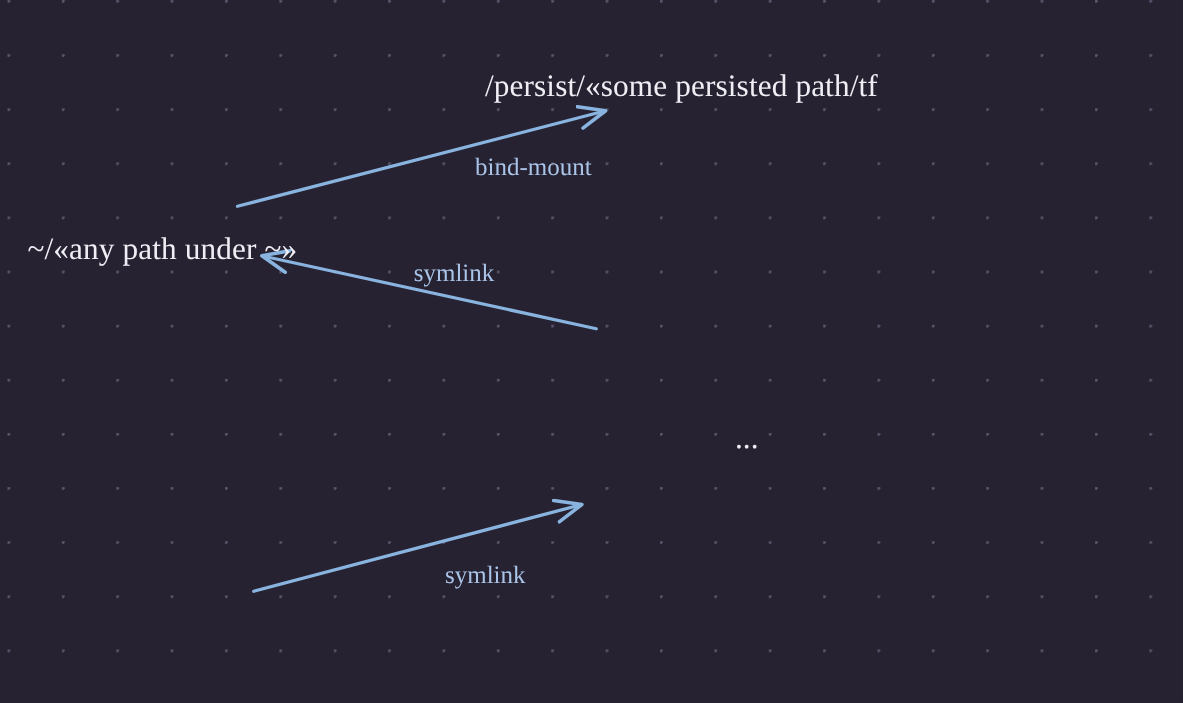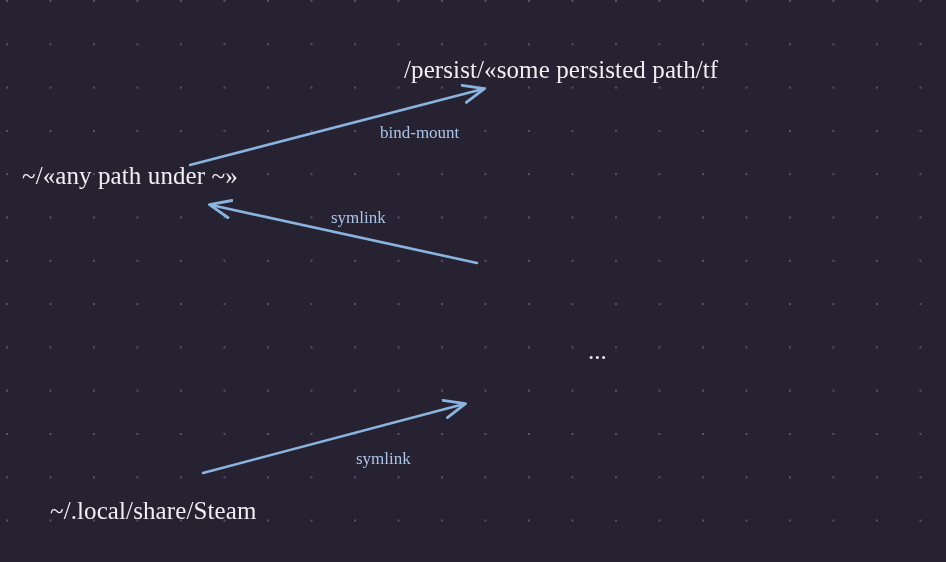--- a/index.html
+++ b/index.html
@@ -22,21 +22,21 @@
     position: absolute;
     color: #efeef4;
     font-size: 25px;
     line-height: 1;
     white-space: pre;
     letter-spacing: 0.1px;
   }
   .edge-label {
     position: absolute;
     color: #a9c4e8;
-    font-size: 17px;
+    font-size: 20px;
     line-height: 1;
     white-space: pre;
   }
   .ellipsis-node {
     position: absolute;
     color: #efeef4;
     font-size: 25px;
     line-height: 1;
     white-space: pre;
   }
@@ -58,29 +58,28 @@
     <defs>
       <marker id="arrowhead" markerWidth="10" markerHeight="10" refX="8" refY="4" orient="auto" markerUnits="strokeWidth">
         <path d="M 0.5 0.6 L 8.6 4 L 0.5 7.4" fill="none" stroke="#8ab4e0" stroke-width="1.1" stroke-linecap="round" stroke-linejoin="round"></path>
       </marker>
     </defs>
     <line x1="190" y1="165" x2="483" y2="89" stroke="#8ab4e0" stroke-width="2.6" stroke-linecap="round" marker-end="url(#arrowhead)"></line>
     <line x1="477" y1="263" x2="211" y2="205" stroke="#8ab4e0" stroke-width="2.6" stroke-linecap="round" marker-end="url(#arrowhead)"></line>
     <line x1="203" y1="473" x2="464" y2="404" stroke="#8ab4e0" stroke-width="2.6" stroke-linecap="round" marker-end="url(#arrowhead)"></line>
   </svg>
 
-  <div class="node" style="left:404px; top:57px;">/persist/«some persisted path/tf</div>
+  <div class="node" style="left:388px; top:57px;">/persist/«some persisted path/tf</div>
 
   <div class="edge-label" style="left:380px; top:124px;">bind-mount</div>
 
-  <div class="node" style="left:22px; top:163px;">~/«any path under ~»</div>
+  <div class="node" style="left:22px; top:187px;">~/«any path under ~»</div>
 
   <div class="edge-label" style="left:331px; top:209px;">symlink</div>
 
 
   <div class="ellipsis-node" style="left:588px; top:338px;">...</div>
 
 
   <div class="edge-label" style="left:356px; top:450px;">symlink</div>
 
-  <div class="node" style="left:50px; top:498px;">~/.local/share/Steam</div>
 
 </div>
 
 </body></html>

